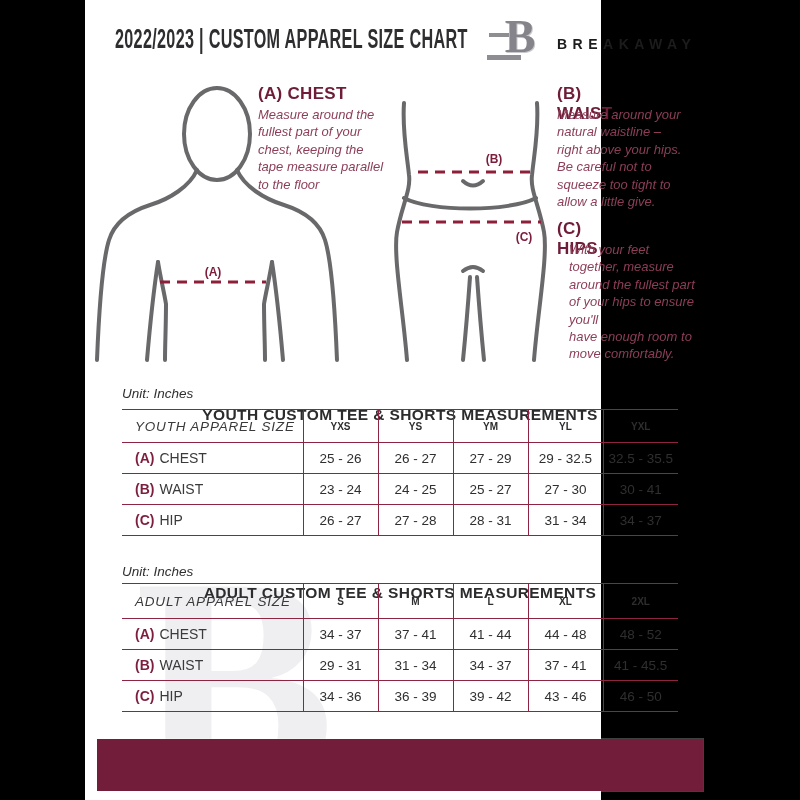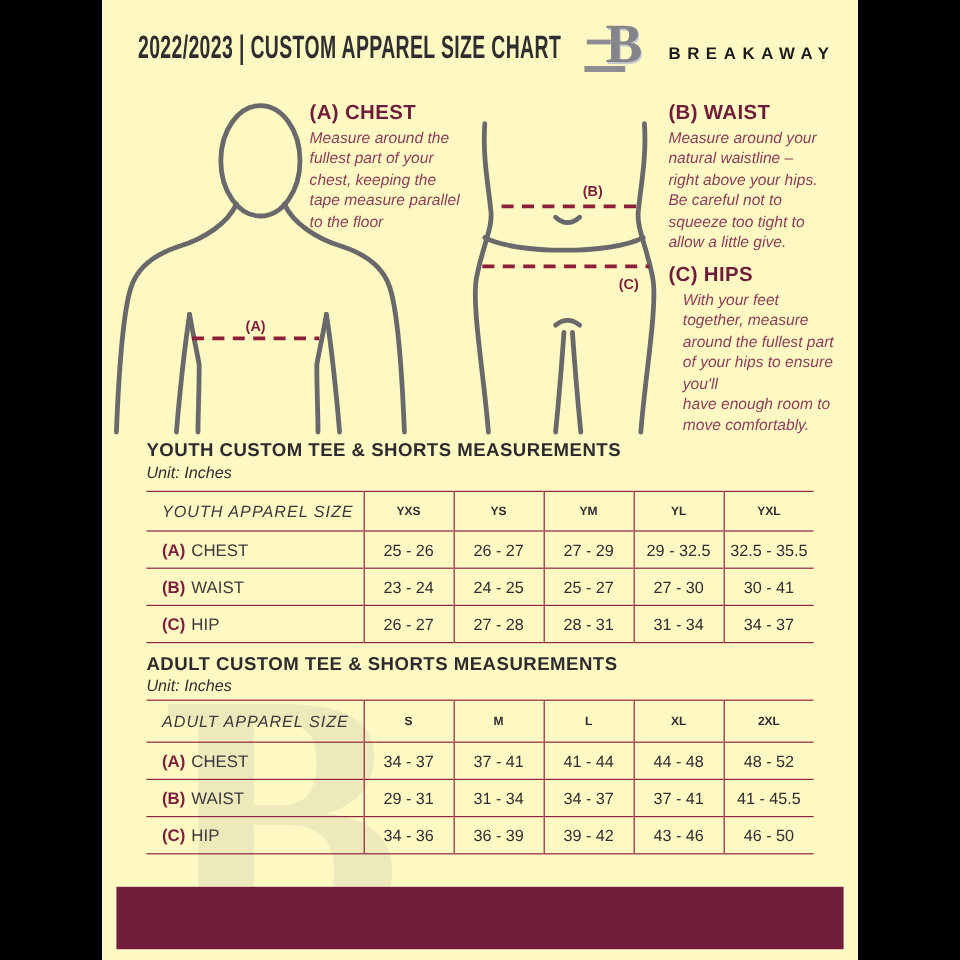--- a/index.html
+++ b/index.html
@@ -1,18 +1,18 @@
 <!DOCTYPE html>
 <html><head>
 <meta charset="utf-8">
 <style>
   html,body{margin:0;padding:0;background:#000;}
   .canvas{position:relative;width:800px;height:800px;background:#000;overflow:hidden;
           font-family:"Liberation Sans",sans-serif;}
-  .page{position:absolute;left:85px;top:0;width:630px;height:800px;background:#fef9c3;}
+  .page{position:absolute;left:85px;top:0;width:516px;height:800px;background:#ffffff;}
   .abs{position:absolute;}
 
   
   .header-title{left:30px;top:26px;font-weight:bold;font-size:27px;line-height:1;
       color:#2e2e30;letter-spacing:.5px;transform:scaleX(.6);transform-origin:left top;
       white-space:nowrap;}
   .logo-b{left:410px;top:12px;width:50px;height:52px;font-family:"Liberation Serif",serif;
       font-weight:bold;font-size:46px;line-height:50px;color:#84848a;text-align:center;
       text-shadow:1px 1px 0 #c9c9cd;}
   .logo-bar{left:404px;top:33px;width:20px;height:4px;background:#8d8d92;}
@@ -24,22 +24,22 @@
   .fig{overflow:visible;}
   .fig path,.fig ellipse{fill:none;stroke:#69696b;stroke-width:4;stroke-linecap:round;}
   .fig .dash{stroke:#8e1f39;stroke-width:3;stroke-dasharray:10 7;stroke-linecap:butt;}
   .fig text{fill:#7b1d3b;font-family:"Liberation Sans",sans-serif;font-weight:bold;
       font-size:12px;}
   .guide-h{font-weight:bold;font-size:17px;letter-spacing:.3px;color:#6e1c39;}
   .guide-b{font-style:italic;font-size:13px;line-height:17.4px;color:#8c3e58;
       white-space:pre-line;}
 
   
-  .sec-title{left:37px;width:556px;text-align:left;font-weight:bold;font-size:15.5px;
-      letter-spacing:.4px;color:#2c2c2e;}
+  .sec-title{left:37px;width:556px;text-align:center;font-weight:bold;font-size:15.5px;
+      letter-spacing:.4px;color:#2c2c2e;margin-top:39px;}
   .sec-unit{left:37px;width:556px;font-style:italic;font-size:13.5px;
       color:#2f2f31;}
   table.size-table{position:absolute;left:37px;width:556px;border-collapse:collapse;
       table-layout:fixed;border-top:1.6px solid #8e2342;border-bottom:1.6px solid #8e2342;}
   .size-table col.c0{width:181px;}
   .size-table col.cn{width:75px;}
   .size-table th,.size-table td{padding:0;text-align:center;vertical-align:middle;
       font-size:13.5px;color:#2f2f31;background:transparent;}
   .size-table th+th,.size-table td+td{border-left:1.6px solid #8e2342;}
   .size-table tbody tr{border-top:1.6px solid #8e2342;}

